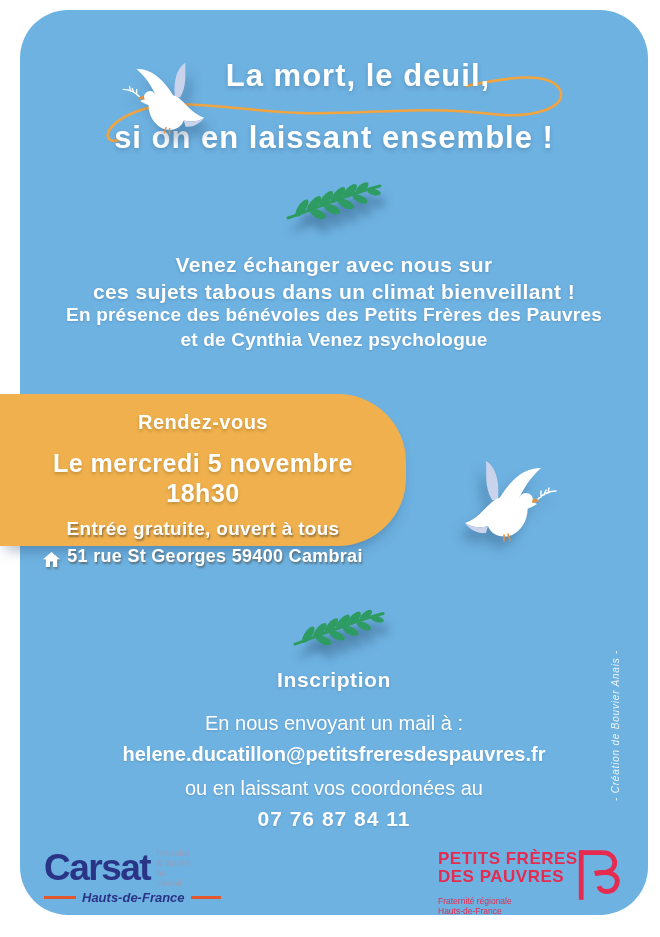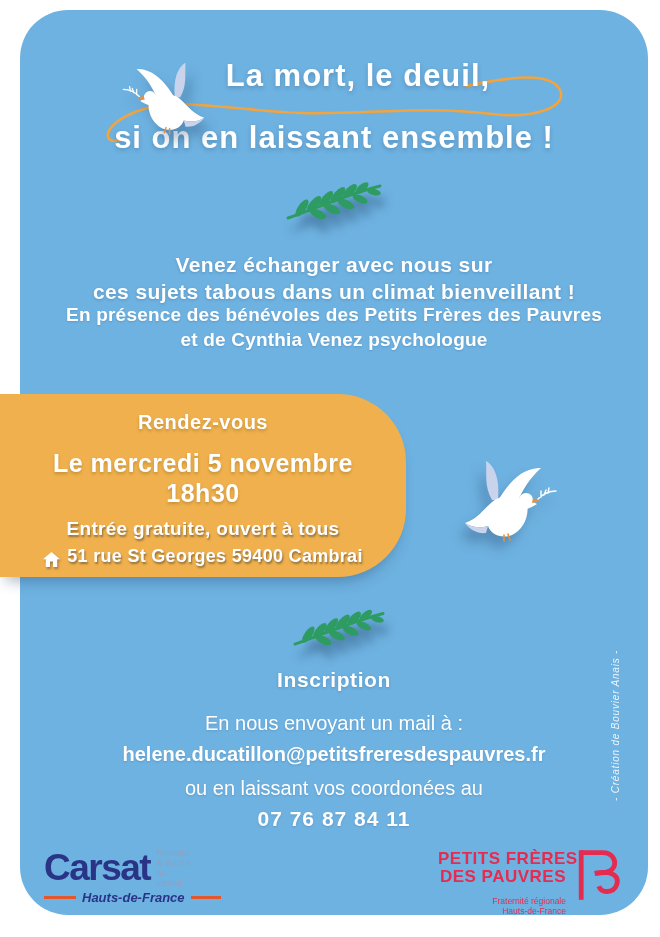--- a/index.html
+++ b/index.html
@@ -39,21 +39,21 @@
     top:217px; font-size:21px; font-weight:bold; line-height:27px; letter-spacing:0.4px;
     text-shadow:0 1px 3px rgba(35,70,105,0.28);
     margin-top:34px;
   }
   .presence {
     top:302px; font-size:19px; font-weight:bold; line-height:25px; letter-spacing:0.2px;
     text-shadow:0 1px 2px rgba(35,70,105,0.22);
   }
   
   .banner {
-    position:absolute; left:0; top:394px; width:406px; height:183px;
+    position:absolute; left:0; top:394px; width:406px; height:152px;
     background:#EFB04D; border-radius:0 68px 68px 0;
     box-shadow:0 10px 14px -6px rgba(35,70,110,0.40);
     display:flex; flex-direction:column; align-items:center;
     padding-top:17px; color:#ffffff; text-align:center;
   }
   .banner-heading {
     font-size:20px; font-weight:bold; letter-spacing:0.5px;
     text-shadow:0 2px 3px rgba(120,85,20,0.35);
   }
   .banner-date {
@@ -94,21 +94,21 @@
   }
   .carsat-tag {
     margin-left:6px; margin-top:8px; font-size:9.5px; line-height:10px; color:#92A0BE;
   }
   .carsat-region-row { display:flex; align-items:center; gap:6px; margin-top:2px; }
   .carsat-rule { height:3px; background:#E2572B; flex:0 0 auto; }
   .carsat-rule.l { width:32px; } .carsat-rule.r { width:30px; }
   .carsat-region { font-size:13px; font-weight:bold; font-style:italic; color:#2A3486; white-space:nowrap; }
   
   .pfp { position:absolute; left:438px; top:850px; display:flex; align-items:flex-start; gap:8px; }
-  .pfp-text { text-align:right; color:#E62B50; width:128px; }
+  .pfp-text { color:#E62B50; width:128px; }
   .pfp-name { font-size:17px; font-weight:bold; line-height:18px; letter-spacing:0.5px; white-space:nowrap; }
   .pfp-sub { font-size:8.5px; line-height:9.5px; margin-top:11px; }
   .pfp-mono { width:48px; height:58px; margin-top:-4px; }
 </style>
 </head>
 <body>
 
 <div class="page">
   <div class="card"></div>
 

